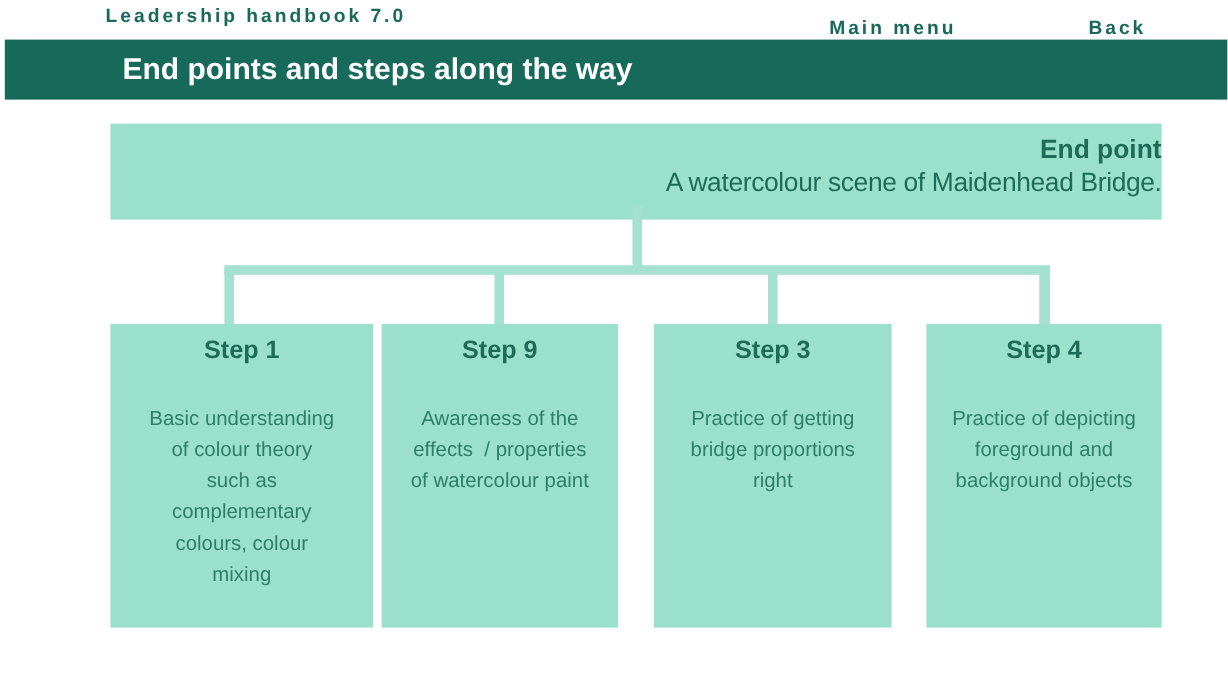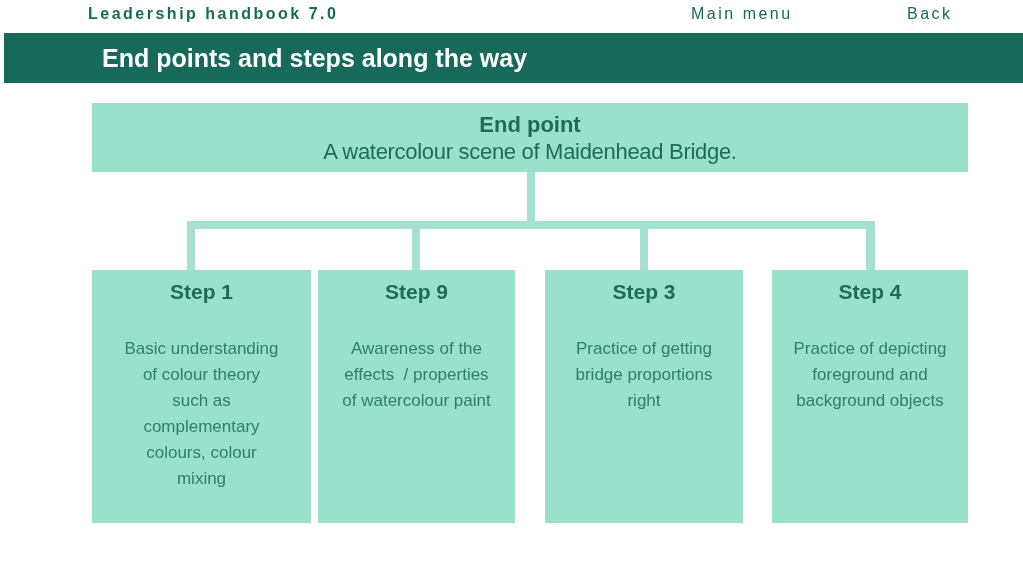--- a/index.html
+++ b/index.html
@@ -7,39 +7,39 @@
     position:relative;width:1023px;height:575px;overflow:hidden;background:#ffffff;
     font-family:"Liberation Sans",sans-serif;
   }
   
   .topbar{position:absolute;left:0;top:0;width:1023px;height:33px;background:#ffffff;}
   .brand{
     position:absolute;left:88px;top:5px;font-size:16px;font-weight:bold;
     letter-spacing:2.5px;color:var(--nav-text,#17695A);white-space:nowrap;
   }
   .nav-link{
-    position:absolute;top:5px;font-size:16px;font-weight:normal;letter-spacing:2.5px;
+    position:absolute;top:15px;font-size:16px;font-weight:bold;letter-spacing:2.5px;
     color:var(--nav-text,#17695A);white-space:nowrap;cursor:pointer;
   }
   .nav-link.main-menu{left:691px;}
   .nav-link.back{left:907px;}
   
   .titlebar{
     position:absolute;left:4px;top:33px;width:1019px;height:50px;
     background:var(--header-bar,#17695A);
     padding-left:12px;
   }
   .titlebar h1{
     margin:0;padding:0 0 0 86px;line-height:50px;font-size:25px;font-weight:bold;
     color:#ffffff;white-space:nowrap;
   }
   
   .endpoint{
-    position:absolute;left:92px;top:103px;width:876px;height:69px;
-    background:var(--box-fill,#9BE0CB);text-align:center;
+    position:absolute;left:92px;top:103px;width:876px;height:80px;
+    background:var(--box-fill,#9BE0CB);text-align:right;
   }
   .ep-title{
     margin-top:9px;font-size:22px;font-weight:bold;line-height:26px;
     color:var(--heading-text,#1E6B58);
   }
   .ep-sub{
     font-size:22px;line-height:27px;letter-spacing:-0.3px;
     color:var(--heading-text,#1E6B58);
   }
   

